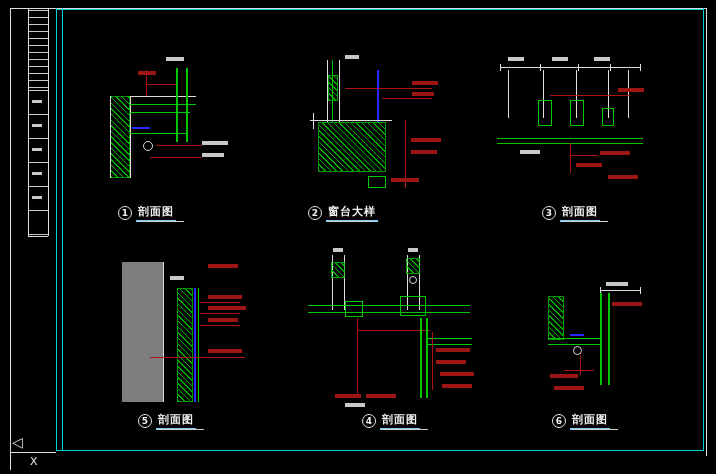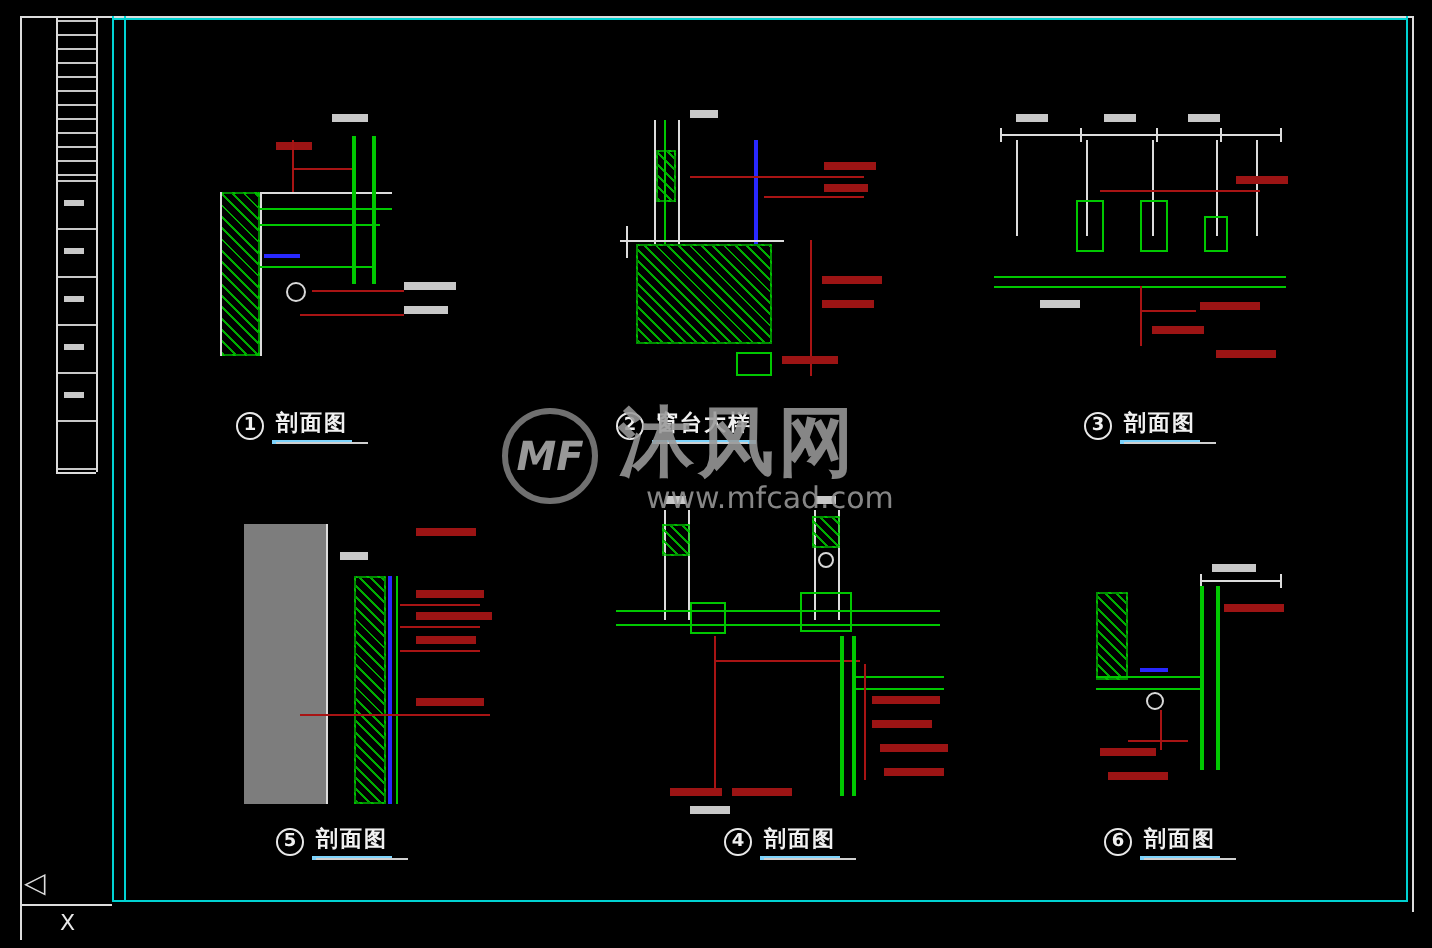--- a/index.html
+++ b/index.html
@@ -237,19 +237,14 @@
   </div>
   <div class="plabel" style="left:362px;top:412px">
     <span class="num">4</span>
     <span class="t">剖面图</span>
   </div>
   <div class="plabel" style="left:552px;top:412px">
     <span class="num">6</span>
     <span class="t">剖面图</span>
   </div>
 
-  <div class="wm-wrap">
-    <div class="wm-logo">MF</div>
-    <div class="wm-brand">沐风网</div>
-    <div class="wm-url">www.mfcad.com</div>
-  </div>
 
 </div>
 
 </body></html>

